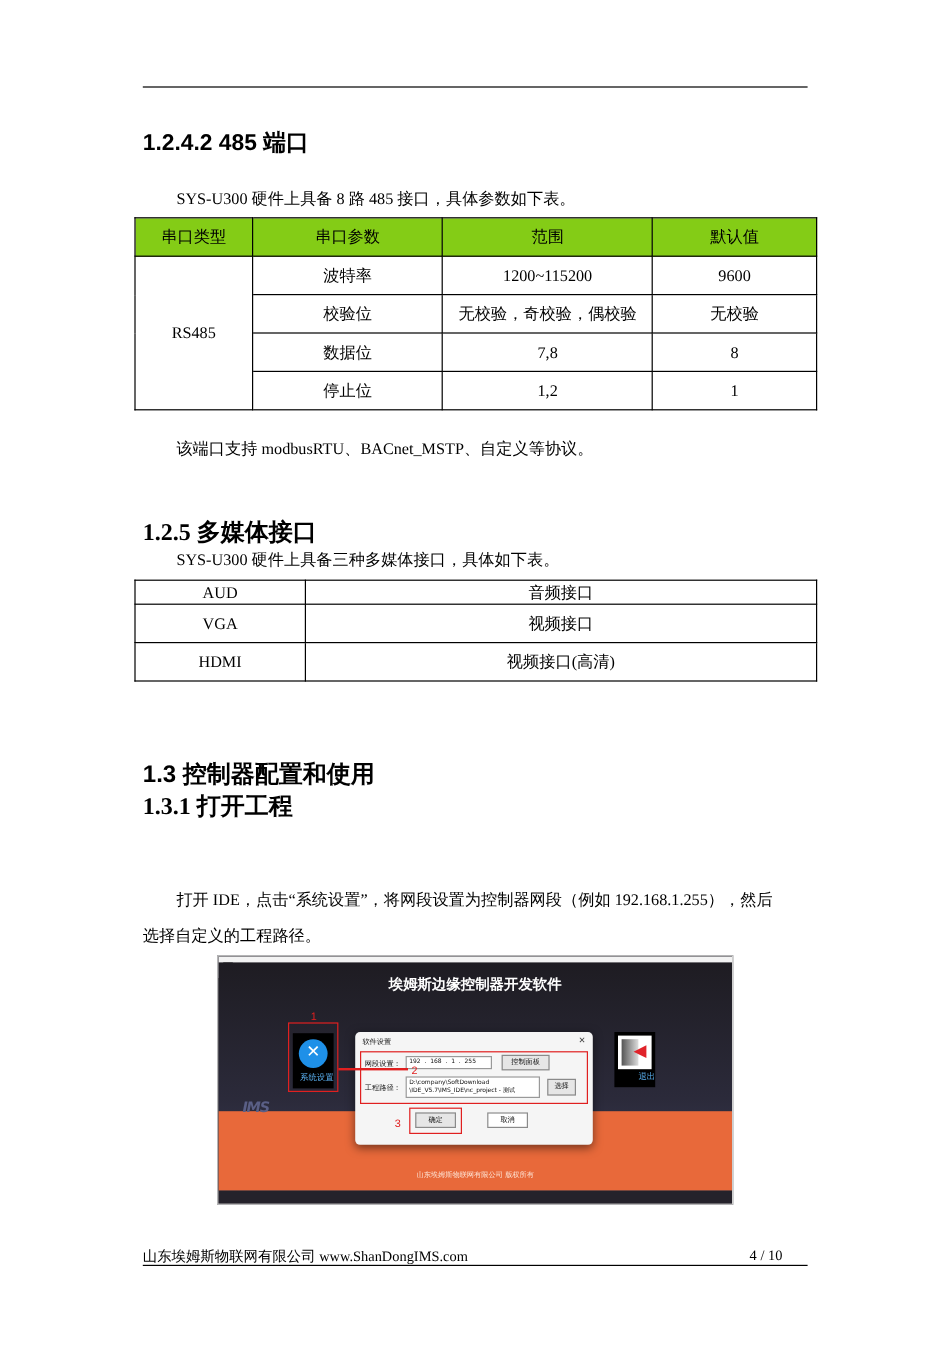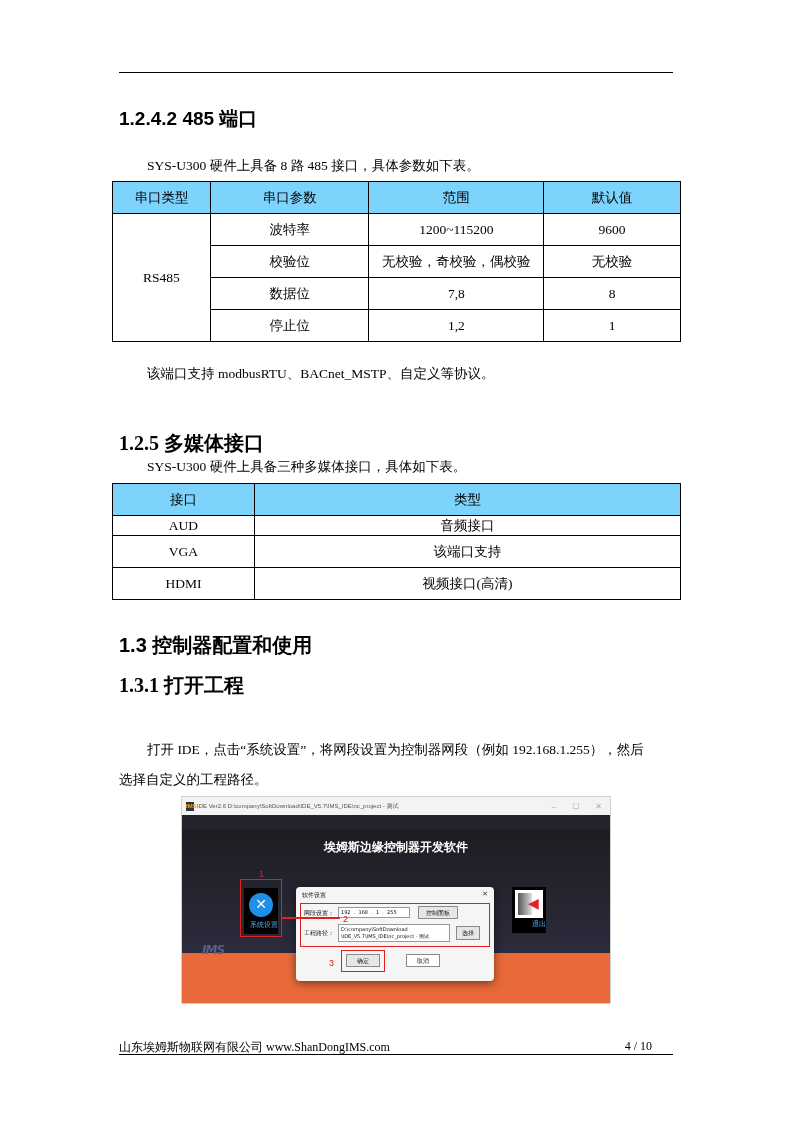--- a/index.html
+++ b/index.html
@@ -11,27 +11,27 @@
 
   .h4 { position: absolute; left: 119px; top: 106px; font-family: "Liberation Sans", "DejaVu Sans", sans-serif; font-weight: bold; font-size: 19px; }
   .h3 { position: absolute; left: 119px; font-weight: bold; font-size: 20px; font-family: "Liberation Serif", "DejaVu Sans", serif; }
   .h2 { position: absolute; left: 119px; font-weight: bold; font-size: 20px; font-family: "Liberation Sans", "DejaVu Sans", sans-serif; }
 
   .para { position: absolute; left: 119px; font-size: 13.5px; line-height: 20px; }
   .indent { padding-left: 28px; }
 
   table.doc { position: absolute; left: 112px; border-collapse: collapse; font-size: 13.5px; }
   table.doc th, table.doc td { border: 1px solid #000; text-align: center; vertical-align: middle; font-weight: normal; }
-  table.doc th { background: #7dd3fc; margin-top: 47px; }
+  table.doc th { background: #84cc16; margin-top: 47px; }
 
   .shot { position: absolute; left: 181px; top: 796px; width: 430px; height: 208px; border: 1px solid #cfcfcf; overflow: hidden; background: #25222b; }
   .titlebar { position: absolute; left: 0; top: 0; width: 100%; height: 18px; background: #f3f3f3; font-family: "Liberation Sans", sans-serif; font-size: 6px; color: #555; display: flex; align-items: center; padding-left: 4px; }
   .app-logo { width: 8px; height: 9px; background: #333; color: #f6a623; font-size: 6px; line-height: 9px; text-align: center; font-weight: bold; margin-right: 3px; }
   .win-ctrls { position: absolute; right: 8px; top: 0; height: 18px; display: flex; gap: 16px; align-items: center; color: #aaa; font-size: 8px; }
-  .app-body { position: absolute; left: 0; top: 32px; width: 100%; height: 190px; background: linear-gradient(180deg, #1e1c22 0%, #2b2a3a 60%, #3a3d58 100%); padding-left: 17px; }
+  .app-body { position: absolute; left: 0; top: 5px; width: 100%; height: 190px; background: linear-gradient(180deg, #1e1c22 0%, #2b2a3a 60%, #3a3d58 100%); padding-left: 17px; }
   .app-orange { position: absolute; left: 0; top: 124px; width: 100%; height: 66px; background: #e8693a; }
   .app-heading { position: absolute; left: 0; width: 100%; top: 10px; text-align: center; color: #fff; font-family: "DejaVu Sans", sans-serif; font-weight: bold; font-size: 12px; }
   .ims-logo { position: absolute; left: 20px; top: 114px; color: #5a5f86; font-family: "DejaVu Sans", sans-serif; font-style: italic; font-weight: bold; font-size: 12px; letter-spacing: -1px; }
   .copyright { position: absolute; left: 0; width: 100%; top: 173px; text-align: center; color: #fde3d4; font-family: "DejaVu Sans", sans-serif; font-size: 6px; }
 
   .tile { position: absolute; width: 34px; height: 46px; background: #000; }
   .tile .pic { position: absolute; left: 3px; top: 3px; width: 28px; height: 28px; background: #fff; }
   .tile .cap { position: absolute; left: 0; width: 100%; top: 32px; text-align: right; color: #5ab0f0; font-family: "DejaVu Sans", sans-serif; font-size: 7px; }
   .wrench-circle { position: absolute; left: 2px; top: 2px; width: 24px; height: 24px; border-radius: 50%; background: #1e90e8; color: #fff; font-size: 14px; text-align: center; line-height: 24px; }
   .exit-door { position: absolute; left: 3px; top: 3px; width: 14px; height: 22px; background: linear-gradient(90deg, #555, #ddd); }
@@ -100,41 +100,37 @@
 
 <div class="h3" style="top:406px;margin-top:24px;">1.2.5 多媒体接口</div>
 <div class="para indent" style="top:457px;">SYS-U300 硬件上具备三种多媒体接口，具体如下表。</div>
 
 <table class="doc" style="top:483px; width:569px;">
   <colgroup>
       <col style="width:142px">
       <col style="width:427px">
     </colgroup>
   <tbody>
-      <tr style="height:32px;">
-    <th>接口</th>
-    <th>类型</th>
-  </tr>
   <tr style="height:20px;">
     <td>AUD</td>
     <td>音频接口</td>
   </tr>
   <tr style="height:32px;">
     <td>VGA</td>
-    <td>该端口支持</td>
+    <td>视频接口</td>
   </tr>
   <tr style="height:32px;margin-top:32px;">
     <td>HDMI</td>
     <td>视频接口(高清)</td>
   </tr>
 </tbody>
   </table>
 
 <div class="h2" style="top:632px;">1.3 控制器配置和使用</div>
-<div class="h3" style="top:672px;">1.3.1 打开工程</div>
+<div class="h3" style="top:658px;">1.3.1 打开工程</div>
 <div class="para indent" style="top:740px; width:560px;">打开 IDE，点击“系统设置”，将网段设置为控制器网段（例如 192.168.1.255），然后</div>
 <div class="para" style="top:770px;">选择自定义的工程路径。</div>
 
 <div class="shot">
   <div class="titlebar">
     <span class="app-logo">IMS</span>
     <span>IDE Ver2.6 D:\company\SoftDownload\IDE_V5.7\IMS_IDE\nc_project - 测试</span>
     <div class="win-ctrls">
       <span>–</span>
       <span>☐</span>

